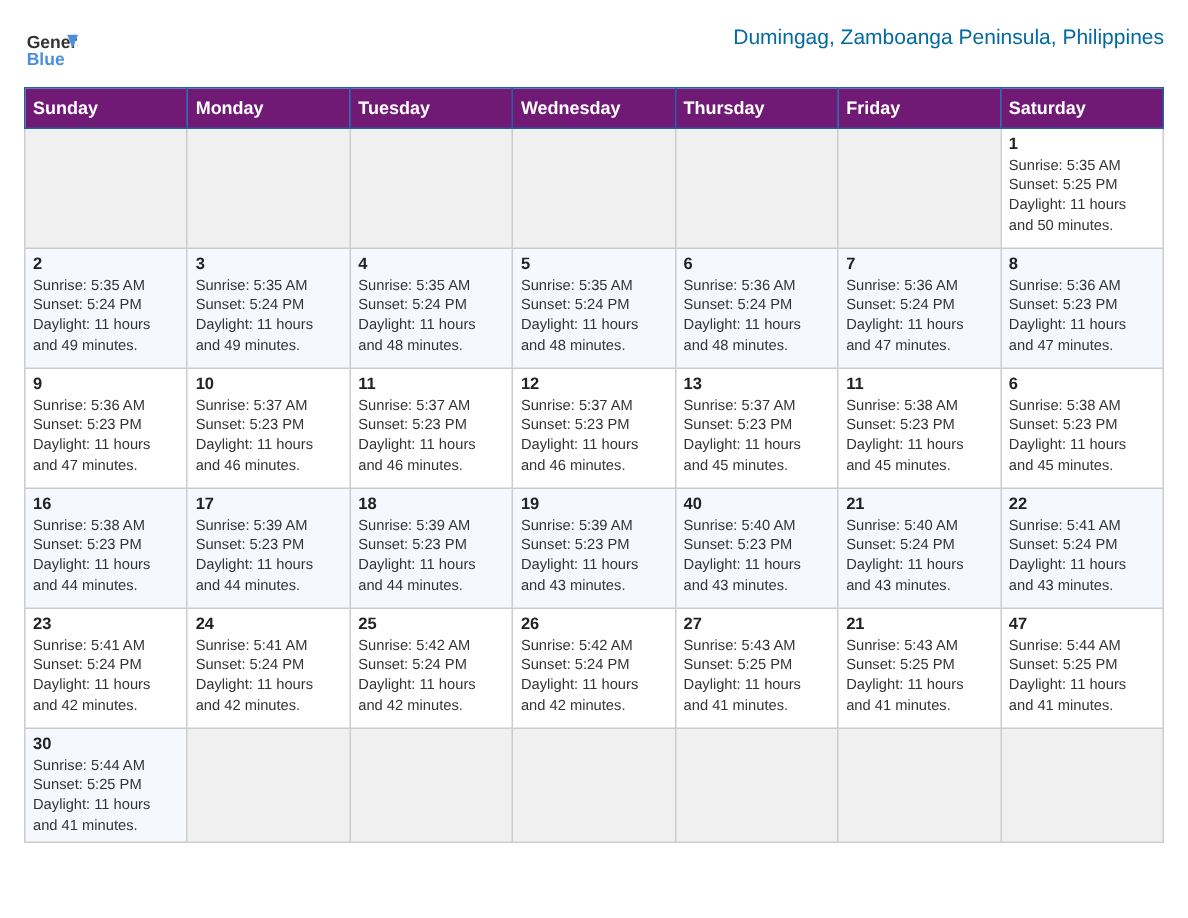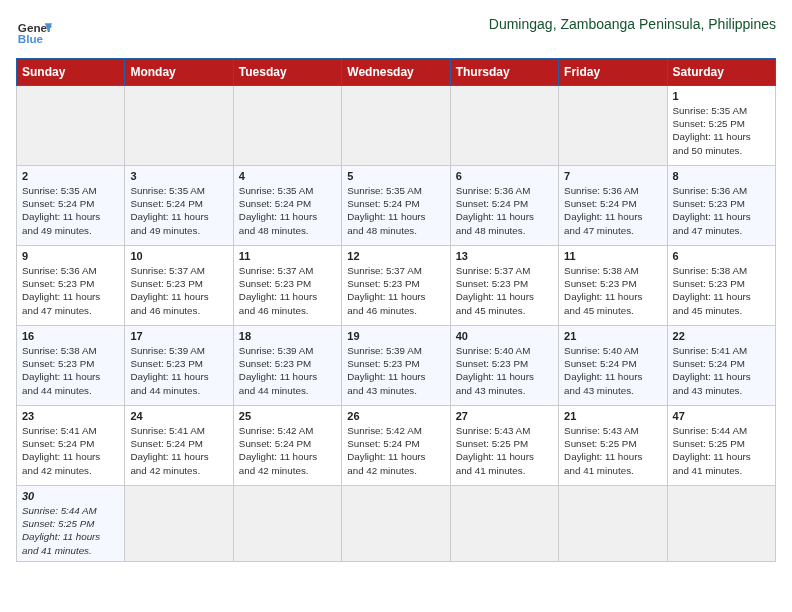--- a/index.html
+++ b/index.html
@@ -28,30 +28,30 @@
     .title-block {
       text-align: right;
     }
     .month-title {
       font-size: 32px;
       font-weight: bold;
       color: #222;
     }
     .location-title {
       font-size: 14px;
-      color: #14532d;
+      color: #0369a1;
     }
     .calendar {
       width: 100%;
       border-collapse: collapse;
       border: 1px solid #ccc;
       font-size: 10.5px;
     }
     .calendar th {
-      background-color: #b91c1c;
+      background-color: #701a75;
       color: #fff;
       text-align: left;
       padding: 6px 5px;
       font-size: 12px;
       font-weight: bold;
       border: 1px solid #2060a8;
     }
     .calendar td {
       vertical-align: top;
       border: 1px solid #ccc;
@@ -77,21 +77,20 @@
       color: #333;
       font-size: 9.8px;
       line-height: 1.35;
     }
     .empty-cell {
       background: #f0f0f0 !important;
     }
     .last-row td {
       height: auto;
       min-height: 60px;
-      font-style: italic;
     }
   </style>
 </head>
 <body>
 
 <div class="header">
   <div class="logo">
     <svg class="logo-icon" viewBox="0 0 40 40">
       <text x="2" y="18" font-size="13" font-weight="bold" fill="#333">General</text>
       <text x="2" y="30" font-size="13" font-weight="bold" fill="#4a90d9">Blue</text>

